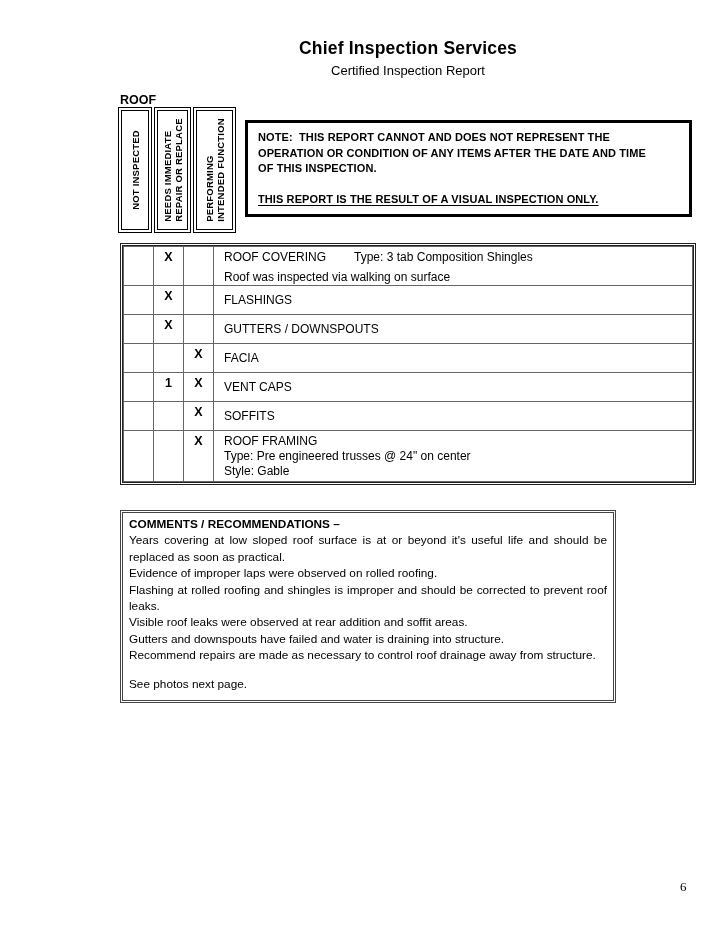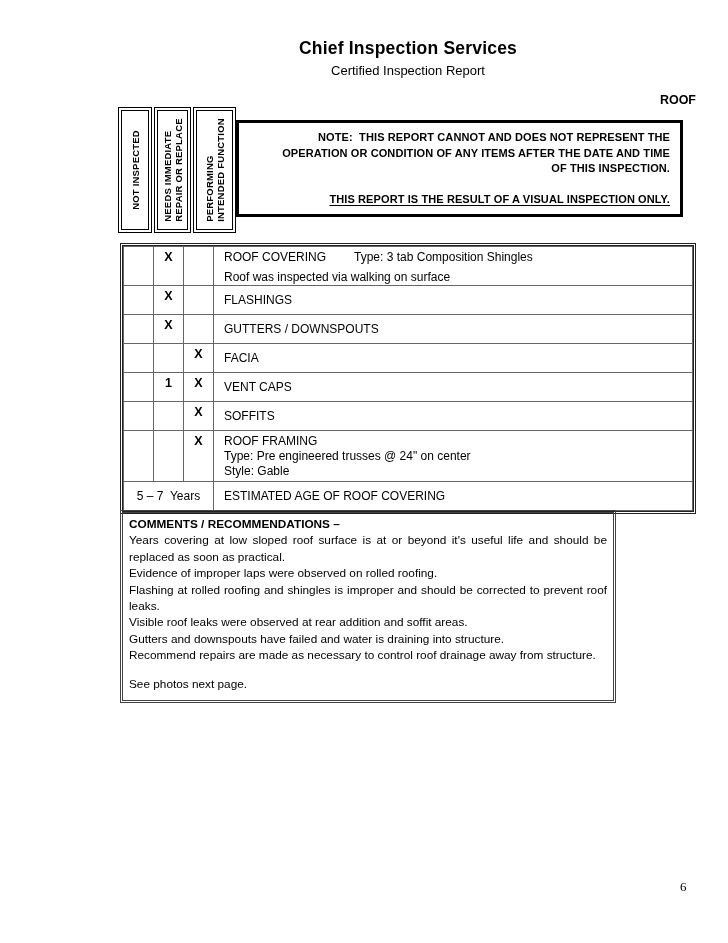--- a/index.html
+++ b/index.html
@@ -9,46 +9,45 @@
     position: relative;
     font-family: "Liberation Sans", sans-serif;
     color: #000;
     overflow: hidden;
   }
 
   
   .title-block { position: absolute; left: 120px; top: 38px; width: 576px; text-align: center; }
   .company-title { font-size: 17.5px; font-weight: bold; letter-spacing: 0.2px; }
   .report-subtitle { font-size: 13px; margin-top: 4px; }
-  .section-title { position: absolute; left: 120px; top: 93px; width: 576px; text-align: right; font-size: 12.5px; font-weight: bold; }
+  .section-title { position: absolute; left: 120px; top: 93px; width: 576px; text-align: left; font-size: 12.5px; font-weight: bold; }
 
   
   .legend-note-row { position: absolute; left: 118px; top: 107px; width: 580px; display: flex; align-items: flex-start; }
   .legend-group { display: flex; gap: 2px; }
   .vbox { position: relative; height: 126px; border: 1px solid #000; background: #fff; }
   .vbox-1 { width: 34px; }
   .vbox-2 { width: 37px; }
   .vbox-3 { width: 43px; }
   .vbox-inner { position: absolute; inset: 2px; border: 1px solid #000; }
   .vtext {
     position: absolute; left: 50%; top: 50%;
     transform: translate(-50%, -50%) rotate(-90deg);
     white-space: nowrap;
     font-size: 9.5px; font-weight: bold; line-height: 11px;
     letter-spacing: 0.2px; text-align: left;
   }
 
   .note-box {
-    margin-top: 13px;
+    margin-left: 9px; margin-top: 13px;
     width: 447px; min-height: 93px;
     border: 3px solid #000;
     padding: 7px 10px;
     font-size: 11px; font-weight: bold; line-height: 15.5px;
     letter-spacing: 0.1px;
-    text-align: right;
   }
   .note-line { white-space: pre; }
   .note-underline {
     margin-top: 15px;
     text-decoration: underline;
     text-underline-offset: 2px;
     white-space: pre;
   }
 
   
@@ -173,24 +172,20 @@
       <tr class="r-tall2">
         <td class="mark"></td>
         <td class="mark"></td>
         <td class="mark">X</td>
         <td class="item multi">
           <div class="detail-line">ROOF FRAMING</div>
           <div class="detail-line">Type: Pre engineered trusses @ 24" on center</div>
           <div class="detail-line">Style: Gable</div>
         </td>
       </tr>
-      <tr class="r-std">
-        <td class="age-cell" colspan="3">5 – 7  Years</td>
-        <td class="item">ESTIMATED AGE OF ROOF COVERING</td>
-      </tr>
     </tbody>
   </table>
 </div>
 
 <div class="comments-box">
   <div class="comments-heading">COMMENTS / RECOMMENDATIONS –</div>
   <div class="comment-par">Years covering at low sloped roof surface is at or beyond it's useful life and should be replaced as soon as practical.</div>
   <div class="comment-par">Evidence of improper laps were observed on rolled roofing.</div>
   <div class="comment-par">Flashing at rolled roofing and shingles is improper and should be corrected to prevent roof leaks.</div>
   <div class="comment-par">Visible roof leaks were observed at rear addition and soffit areas.</div>

